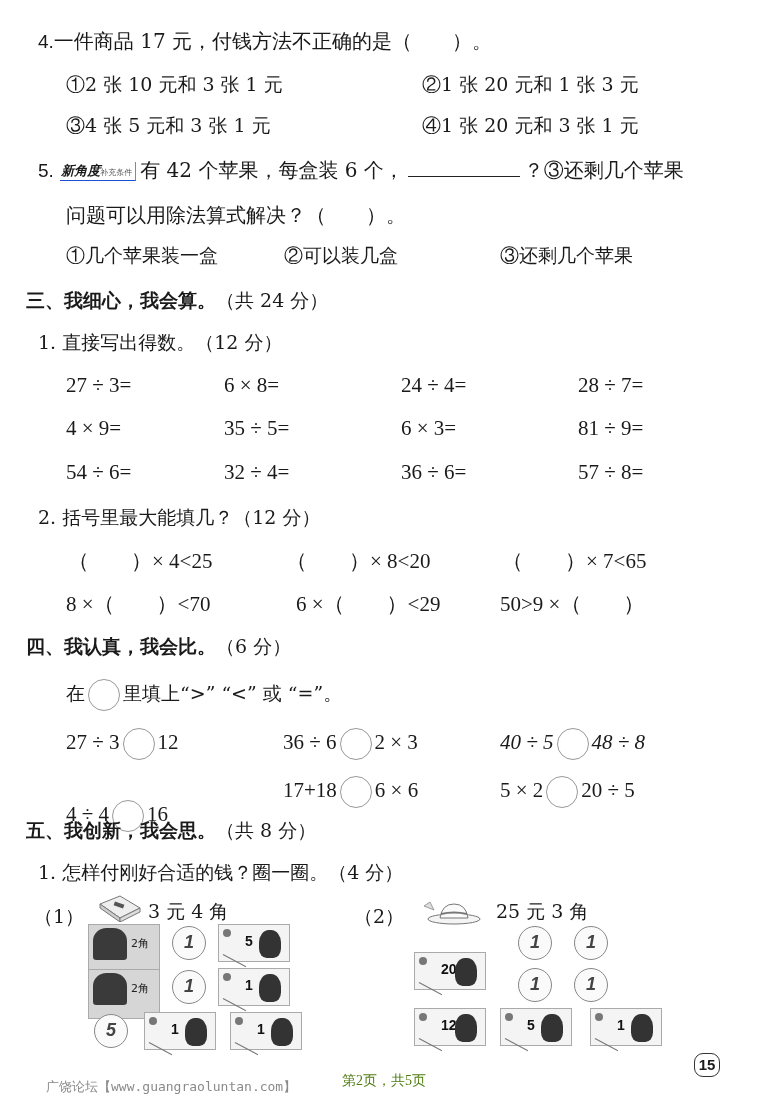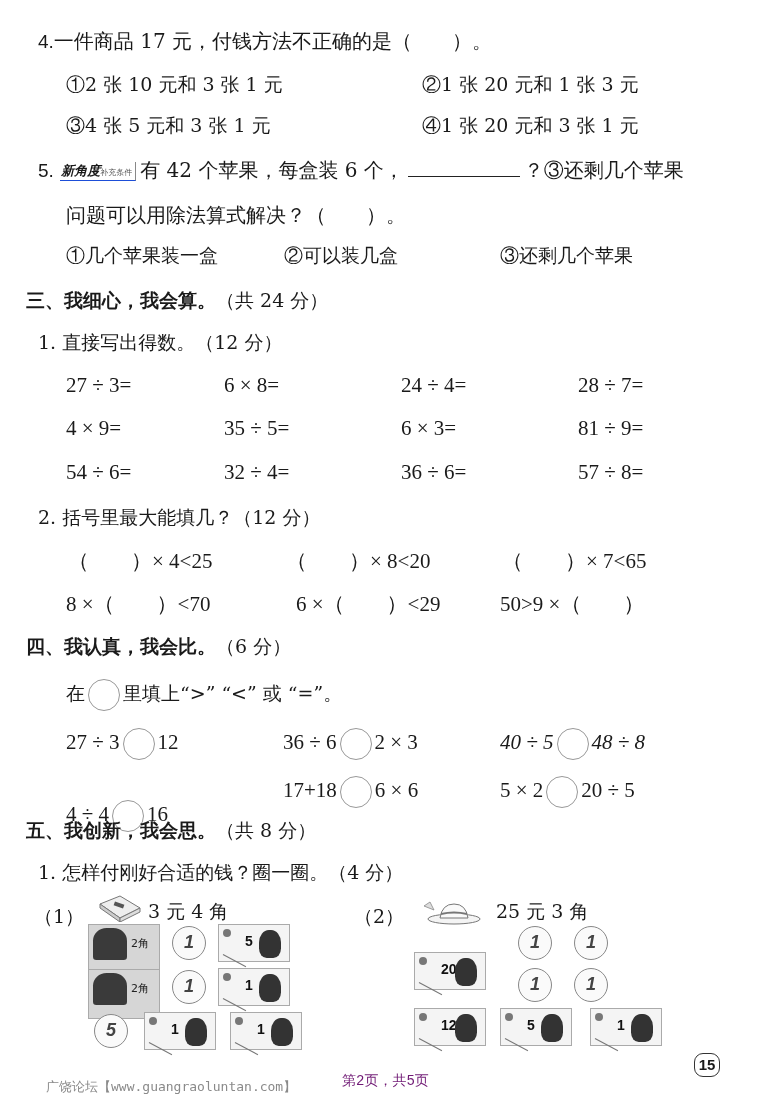--- a/index.html
+++ b/index.html
@@ -23,21 +23,21 @@
   .note .face { position: absolute; right: 8px; top: 5px; width: 22px; height: 28px; border-radius: 45% 45% 35% 35%; background: #333; }
   .note .den { position: absolute; left: 26px; top: 8px; font-family: "Liberation Sans", sans-serif; font-weight: bold; font-size: 14px; color: #111; }
   .note .emblem { position: absolute; left: 4px; top: 4px; width: 8px; height: 8px; border-radius: 50%; background: #777; }
   .note .stripe { position: absolute; left: 4px; bottom: 6px; width: 26px; height: 1px; background: #777; transform: rotate(28deg); transform-origin: left; }
   .old-note { width: 72px; height: 50px; background: #d6d6d6; }
   .old-note .faces { position: absolute; left: 4px; top: 3px; width: 34px; height: 32px; background: #3a3a3a; border-radius: 40% 40% 10% 10%; }
   .old-note .den { position: absolute; right: 10px; top: 11px; font-size: 11px; color: #222; font-family: "DejaVu Sans", sans-serif; }
   .coin { width: 34px; height: 34px; border-radius: 50%; border: 1.5px solid #888; background: #fafafa; }
   .coin .den { position: absolute; left: 0; right: 0; top: 5px; text-align: center; font-family: "Liberation Sans", sans-serif; font-weight: bold; font-style: italic; font-size: 18px; color: #444; }
   .pagenum { position: absolute; left: 694px; top: 1053px; width: 24px; height: 22px; border: 1.5px solid #333; border-radius: 9px; font-family: "Liberation Sans", sans-serif; font-weight: bold; font-size: 15px; text-align: center; line-height: 22px; background: #fff; }
-  .footer { font-family: Liberation Mono, monospace; font-size: 14px; color: #701a75; }
+  .footer { font-family: Liberation Serif, serif; font-size: 14px; color: #4d7c0f; }
   .watermark { font-family: "DejaVu Sans Mono", monospace; font-size: 13px; color: #8a8a8a; }
 </style>
 </head>
 <body>
 
 <div class="abs q" style="left:38px; top:28px;">
   <span class="qnum">4.</span><span>一件商品 17 元，付钱方法不正确的是（　　）。</span>
 </div>
 <div class="abs opt" style="left:66px; top:72px;">①2 张 10 元和 3 张 1 元</div>
 <div class="abs opt" style="left:422px; top:72px;">②1 张 20 元和 1 张 3 元</div>

